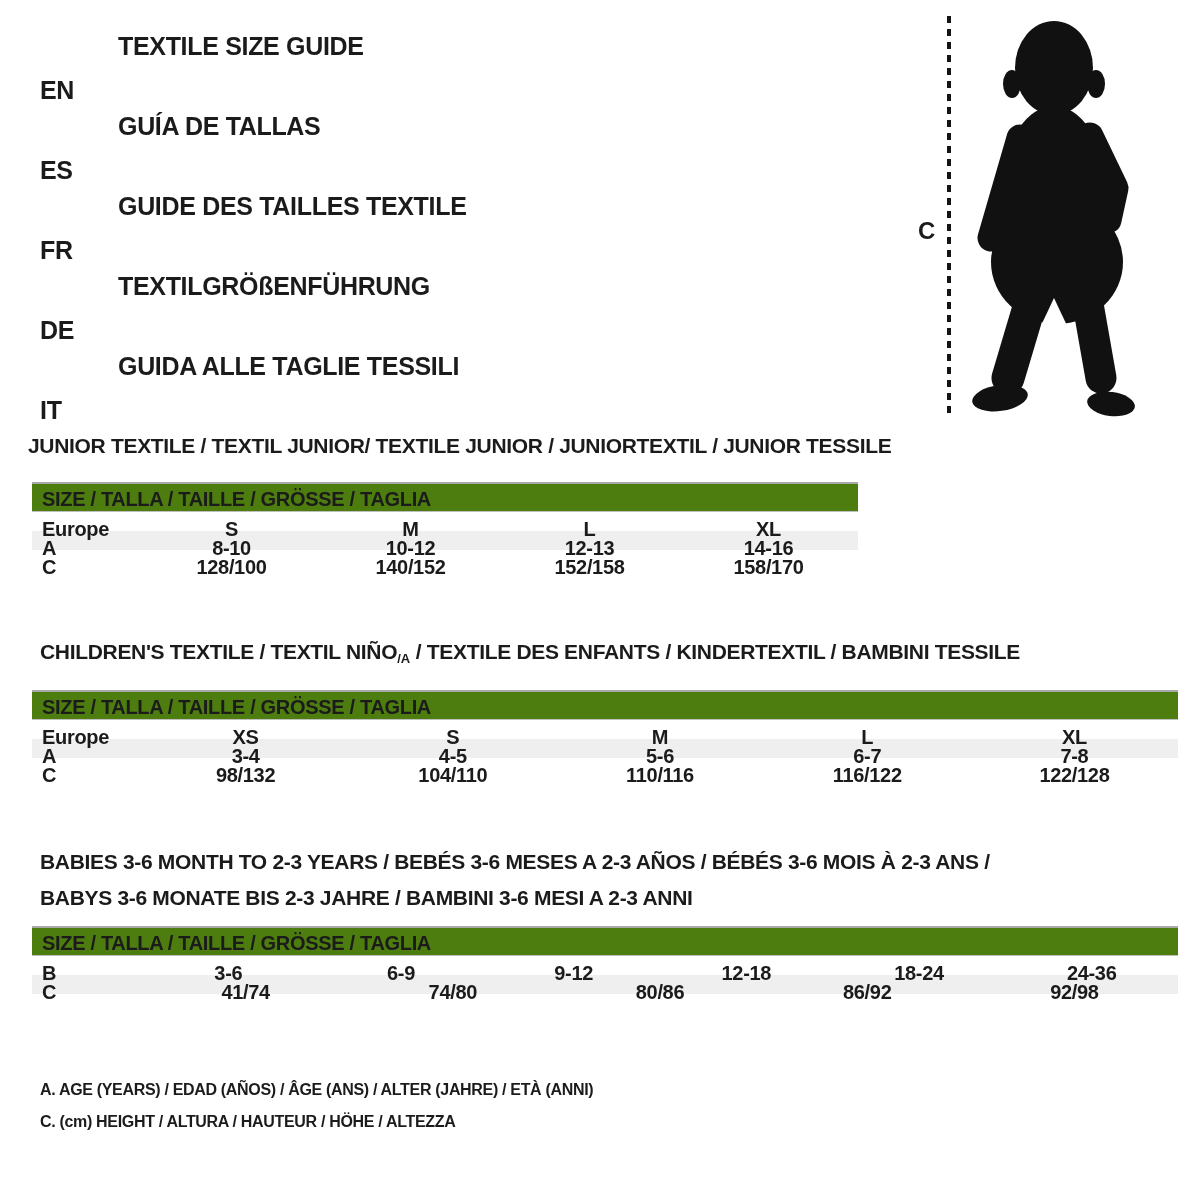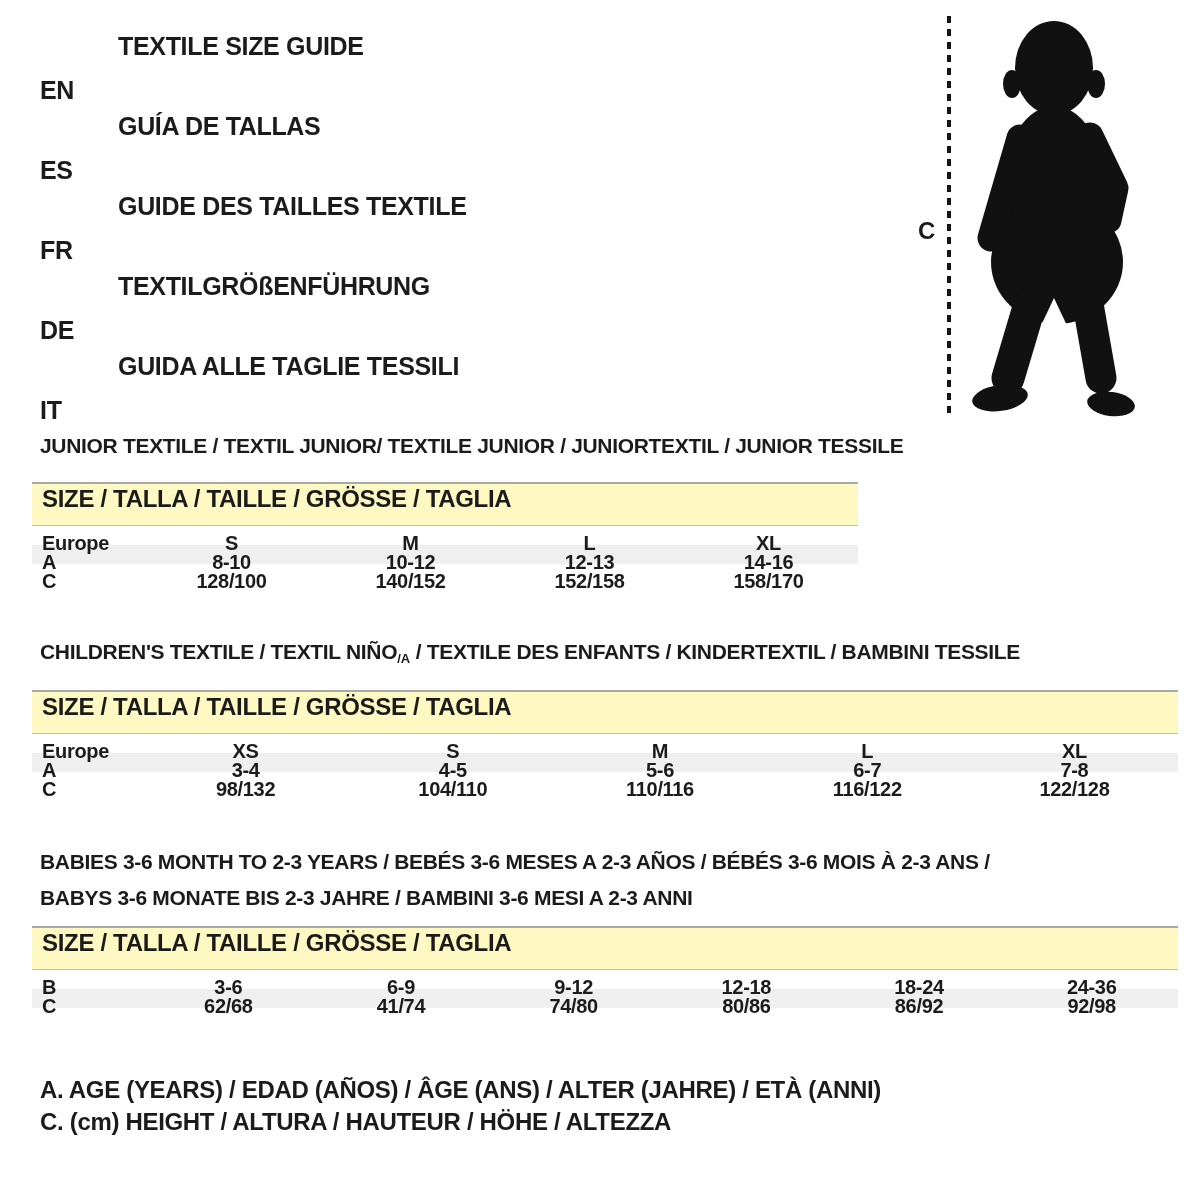--- a/index.html
+++ b/index.html
@@ -29,36 +29,36 @@
   .measure-label { left: 918px; top: 217px; font-size: 24px; }
   .silhouette { left: 958px; top: 16px; }
 
   
   .section-heading { font-size: 21px; white-space: nowrap; }
   .heading-sub { font-size: 13px; vertical-align: -4px; letter-spacing: 0; }
 
   
   .sizetable { left: 32px; }
   .size-bar {
-    height: 44px; line-height: 30px;
-    background: #fef9c3;
+    height: 30px; line-height: 30px;
+    background: #4d7c0f;
     border-top: 2px solid #a9a9a9;
     border-bottom: 1px solid #bfbfbf;
     padding-left: 10px;
-    font-size: 24px;
+    font-size: 20px;
     box-sizing: border-box;
   }
   .trow { display: flex; height: 19px; line-height: 34px; font-size: 20px; }
   .trow.alt { background: #efefef; }
   .cell { flex: 1; text-align: center; white-space: nowrap; }
   .cell.label { flex: 0 0 100px; text-align: left; padding-left: 10px; }
 
   
   .legend { left: 40px; top: 1074px; }
-  .legend-line { line-height: 32px; font-size: 24px; white-space: nowrap; }
+  .legend-line { line-height: 32px; font-size: 16px; white-space: nowrap; }
 </style>
 </head>
 <body>
 
 <div class="abs lang-block">
   <div class="lang-row">
     <div class="lang-code">EN</div>
     <div class="lang-title">TEXTILE SIZE GUIDE</div>
   </div>
   <div class="lang-row">
@@ -98,21 +98,21 @@
 
     <ellipse cx="42" cy="382" rx="28" ry="13" transform="rotate(-8 42 382)"></ellipse>
     <ellipse cx="153" cy="388" rx="24" ry="12" transform="rotate(7 153 388)"></ellipse>
 
     <ellipse cx="54" cy="68" rx="9" ry="14"></ellipse>
     <ellipse cx="138" cy="68" rx="9" ry="14"></ellipse>
     <ellipse cx="96" cy="52" rx="39" ry="47"></ellipse>
   </g>
 </svg>
 
-<div class="abs section-heading" style="left:40px; top:434px;">JUNIOR TEXTILE / TEXTIL JUNIOR/ TEXTILE JUNIOR / JUNIORTEXTIL / JUNIOR TESSILE</div>
+<div class="abs section-heading" style="left:28px; top:434px;">JUNIOR TEXTILE / TEXTIL JUNIOR/ TEXTILE JUNIOR / JUNIORTEXTIL / JUNIOR TESSILE</div>
 
 <div class="abs sizetable" style="top:482px; width:826px;">
   <div class="size-bar">SIZE / TALLA / TAILLE / GRÖSSE / TAGLIA</div>
   <div class="trow">
     <div class="cell label">Europe</div>
     <div class="cell">S</div>
     <div class="cell">M</div>
     <div class="cell">L</div>
     <div class="cell">XL</div>
   </div>
@@ -173,21 +173,20 @@
     <div class="cell label">B</div>
     <div class="cell">3-6</div>
     <div class="cell">6-9</div>
     <div class="cell">9-12</div>
     <div class="cell">12-18</div>
     <div class="cell">18-24</div>
     <div class="cell">24-36</div>
   </div>
   <div class="trow alt">
     <div class="cell label">C</div>
-    <div class="cell">62/68</div>
     <div class="cell">41/74</div>
     <div class="cell">74/80</div>
     <div class="cell">80/86</div>
     <div class="cell">86/92</div>
     <div class="cell">92/98</div>
   </div>
 </div>
 
 <div class="abs legend">
   <div class="legend-line">A. AGE (YEARS) / EDAD (AÑOS) / ÂGE (ANS) / ALTER (JAHRE) / ETÀ (ANNI)</div>

